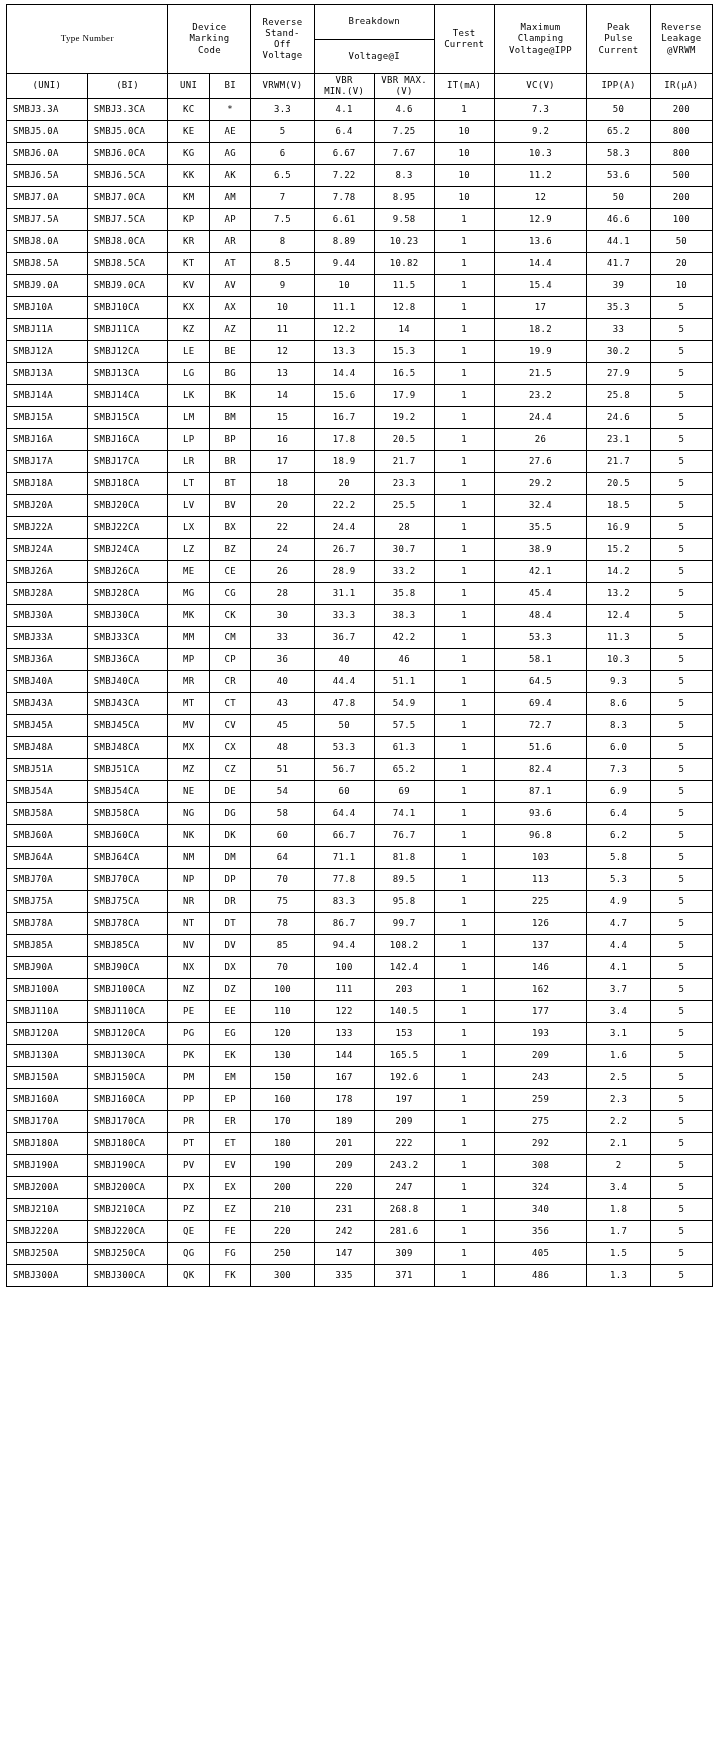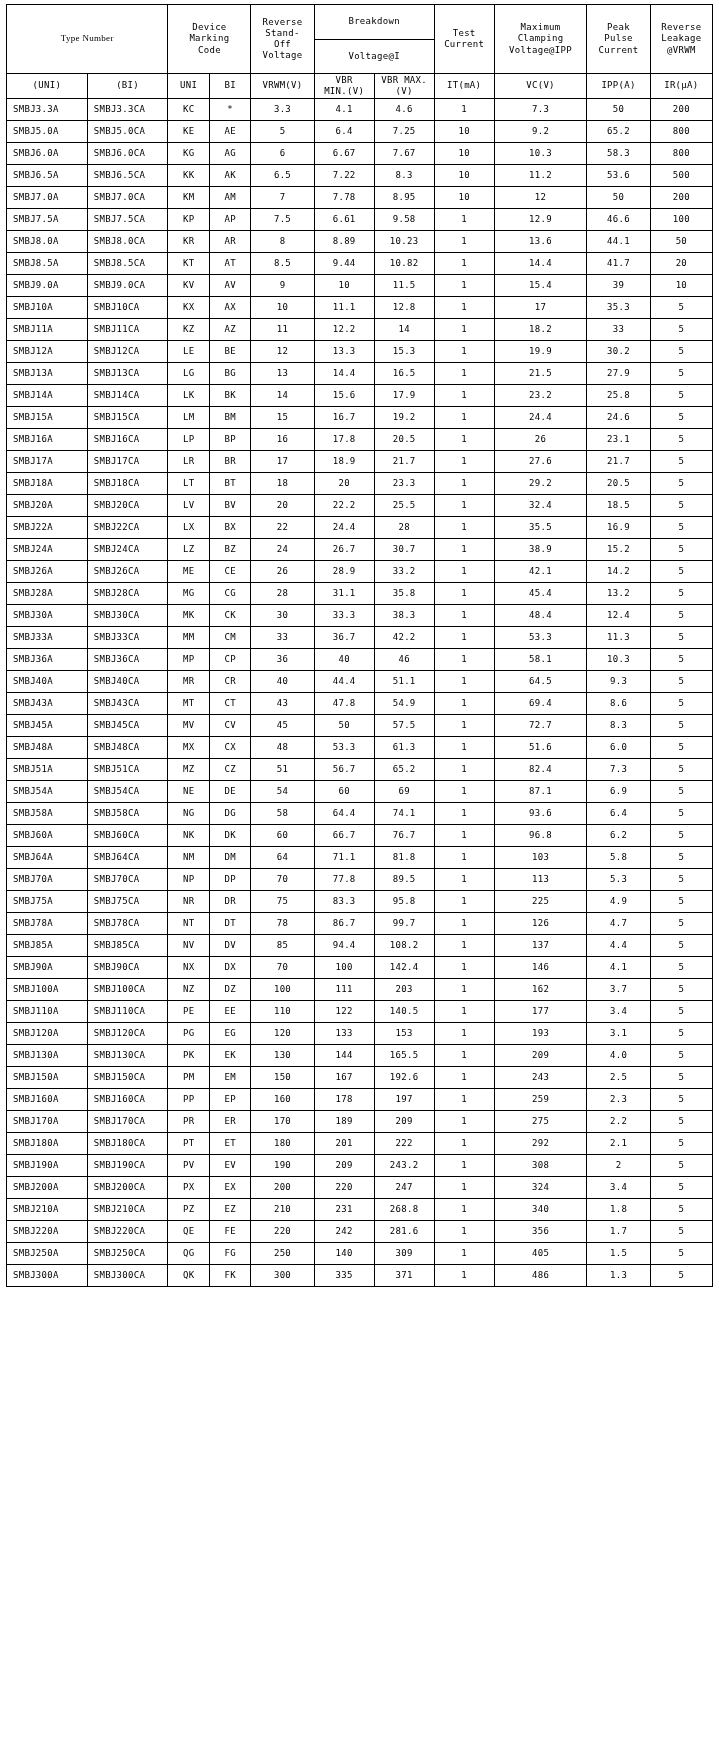--- a/index.html
+++ b/index.html
@@ -708,21 +708,21 @@
         <tr>
           <td>SMBJ130A</td>
           <td>SMBJ130CA</td>
           <td>PK</td>
           <td>EK</td>
           <td>130</td>
           <td>144</td>
           <td>165.5</td>
           <td>1</td>
           <td>209</td>
-          <td>4.0</td>
+          <td>1.6</td>
           <td>5</td>
         </tr>
         <tr>
           <td>SMBJ150A</td>
           <td>SMBJ150CA</td>
           <td>PM</td>
           <td>EM</td>
           <td>150</td>
           <td>167</td>
           <td>192.6</td>
@@ -821,21 +821,21 @@
           <td>356</td>
           <td>1.7</td>
           <td>5</td>
         </tr>
         <tr>
           <td>SMBJ250A</td>
           <td>SMBJ250CA</td>
           <td>QG</td>
           <td>FG</td>
           <td>250</td>
-          <td>140</td>
+          <td>147</td>
           <td>309</td>
           <td>1</td>
           <td>405</td>
           <td>1.5</td>
           <td>5</td>
         </tr>
         <tr>
           <td>SMBJ300A</td>
           <td>SMBJ300CA</td>
           <td>QK</td>

